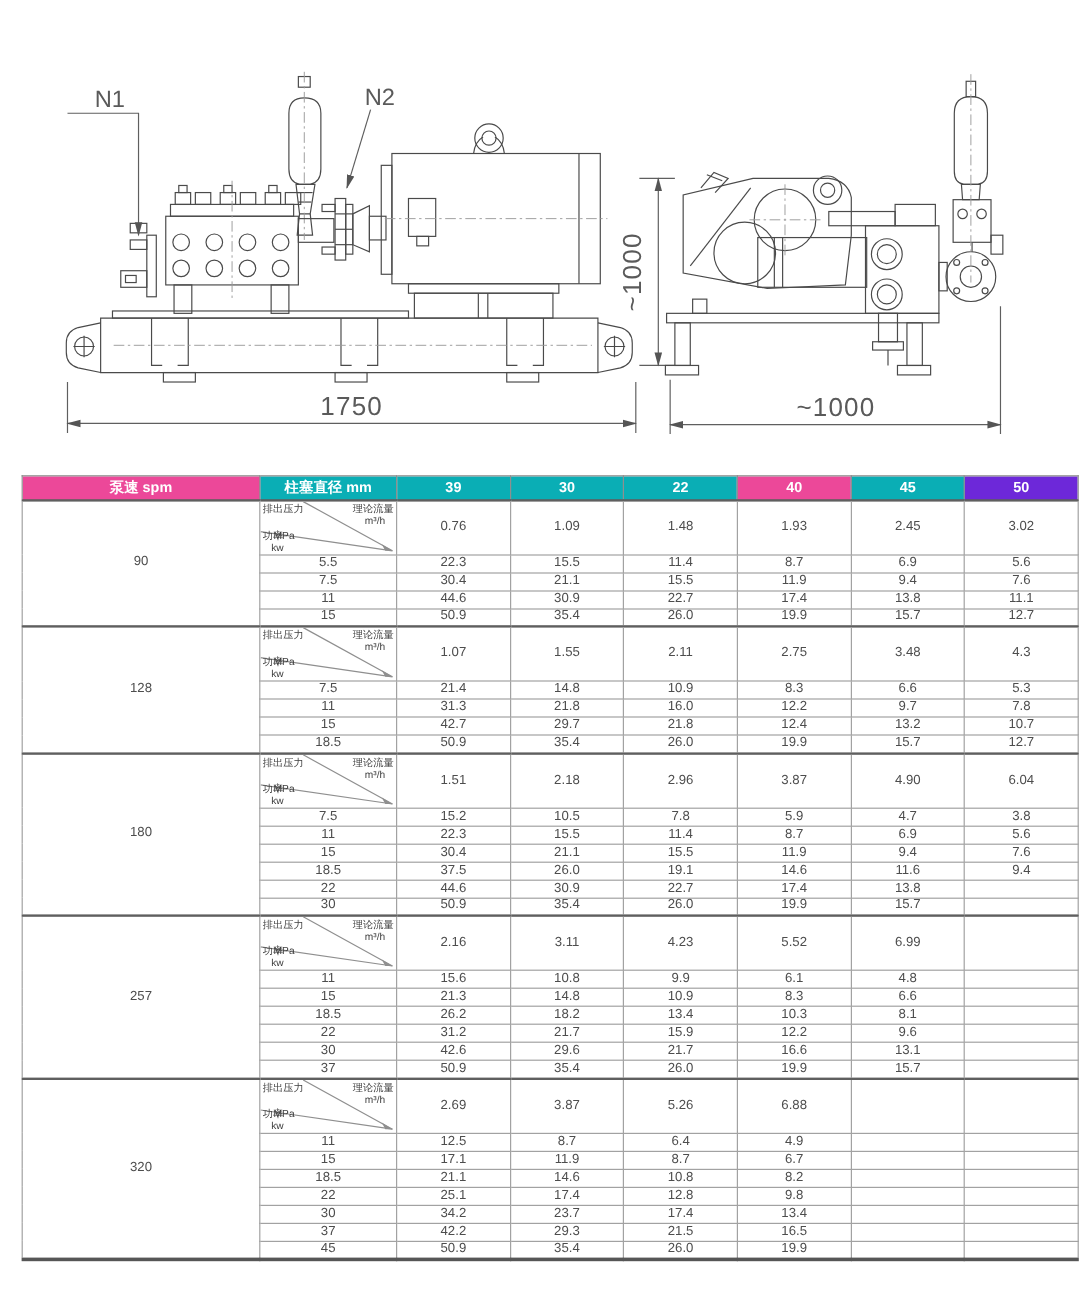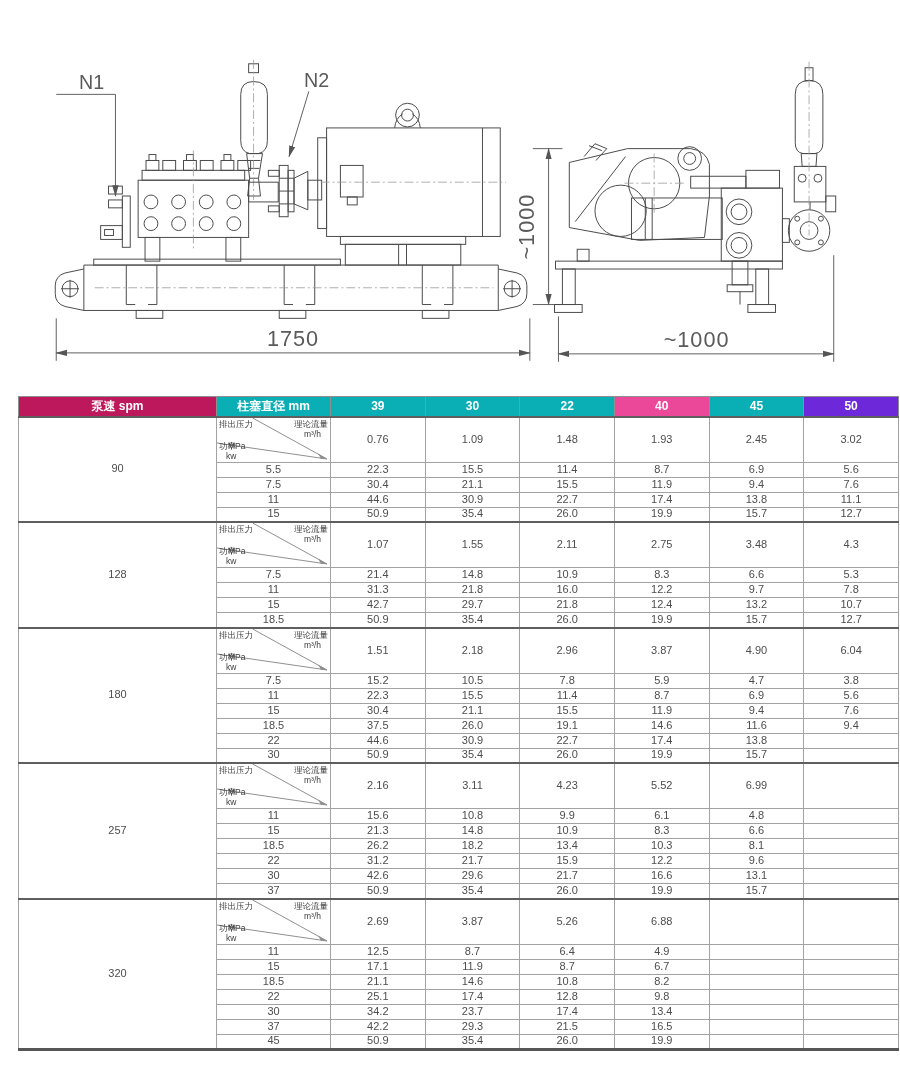--- a/index.html
+++ b/index.html
@@ -255,21 +255,21 @@
       <col style="width:114px">
     <col style="width:94.66px">
       <col style="width:94.66px">
       <col style="width:94.66px">
     <col style="width:94.66px">
       <col style="width:94.66px">
       <col style="width:94.66px">
   </colgroup>
   <thead>
     <tr>
-        <th style="background: #be185d; margin-top: 46px;">泵速  spm</th>
+        <th style="background: #ec4899; margin-top: 46px;">泵速  spm</th>
         <th style="background: rgb(10, 174, 181);">柱塞直径 mm</th>
         <th style="background: rgb(10, 174, 181);">39</th>
         <th style="background: rgb(10, 174, 181);">30</th>
         <th style="background: rgb(10, 174, 181);">22</th>
         <th style="background: #ec4899;">40</th>
         <th style="background: rgb(10, 174, 181);">45</th>
         <th style="background: #6d28d9;">50</th>
       </tr>
   </thead>
   <tbody>

